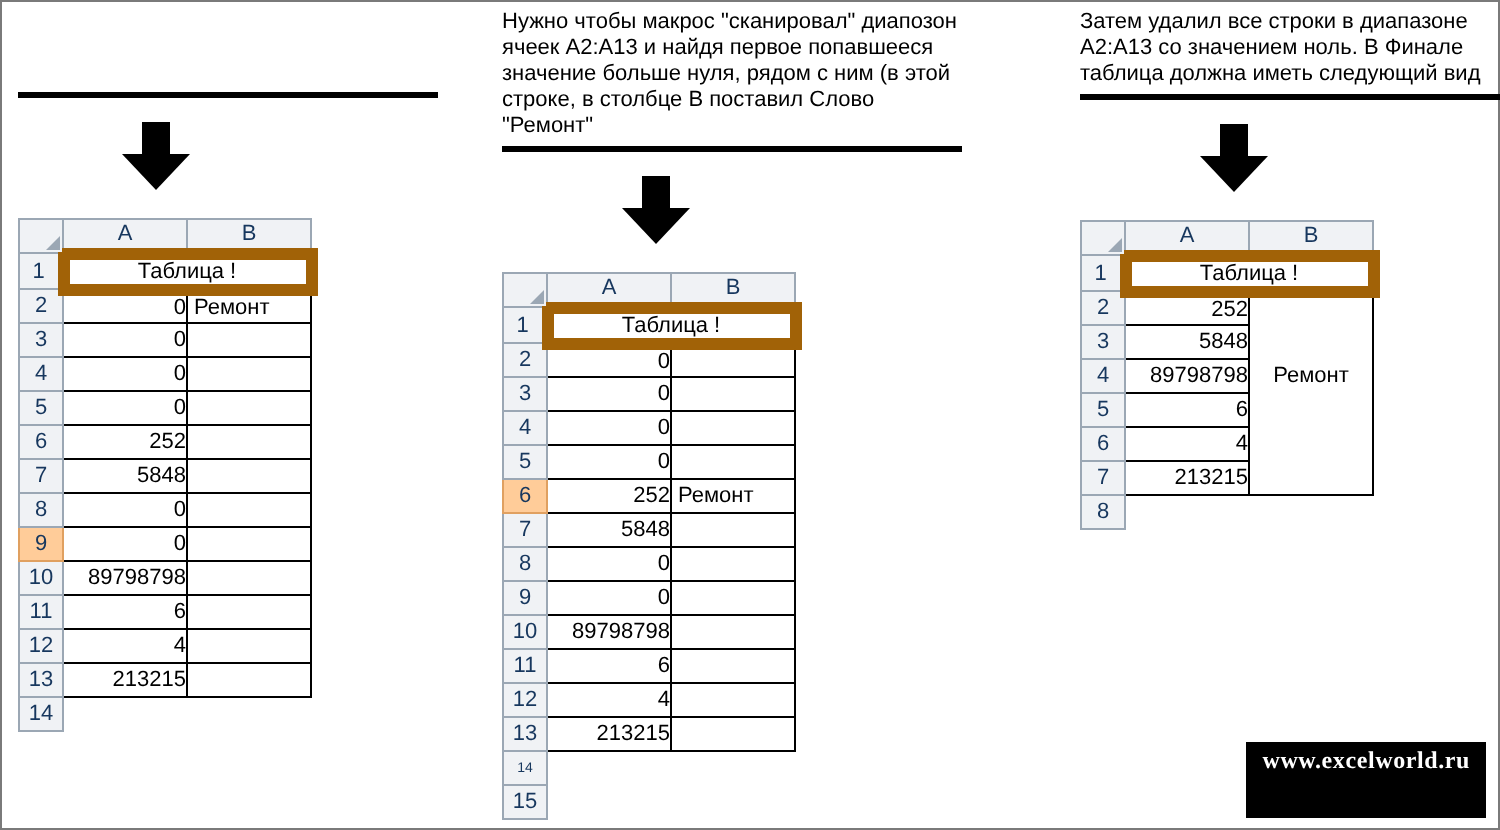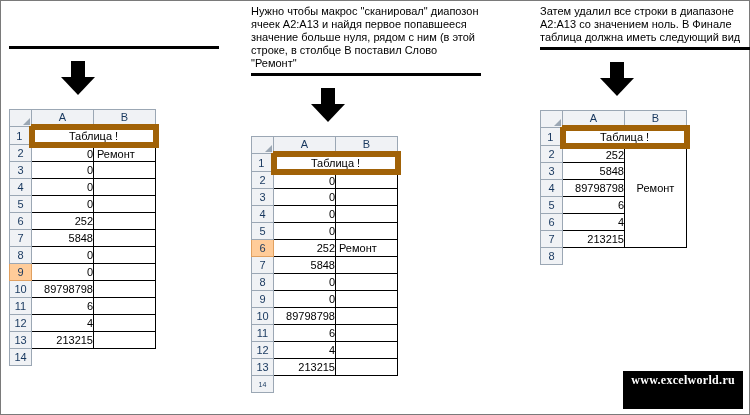--- a/index.html
+++ b/index.html
@@ -345,20 +345,25 @@
       <tr>
         <td class="rowhead w-head">13</td>
         <td class="cell w-a">213215</td>
         <td class="cell w-b"></td>
       </tr>
       <tr>
         <td class="strip w-head">14</td>
         <td class="cell noborder w-a"></td>
         <td class="cell noborder w-b"></td>
       </tr>
+      <tr>
+        <td class="rowhead w-head">15</td>
+        <td class="cell noborder w-a"></td>
+        <td class="cell noborder w-b"></td>
+      </tr>
     </tbody>
       </table>
   </div>
 
   <div class="panel" id="panel-3">
     <div style="height:4px;"></div>
     <div class="caption">Затем удалил все строки в диапазоне A2:A13 со значением ноль. В Финале таблица должна иметь следующий вид</div>
     <div class="caption-rule"></div>
     <div style="height:12px;"></div>
     <div style="padding-left:60px;">

